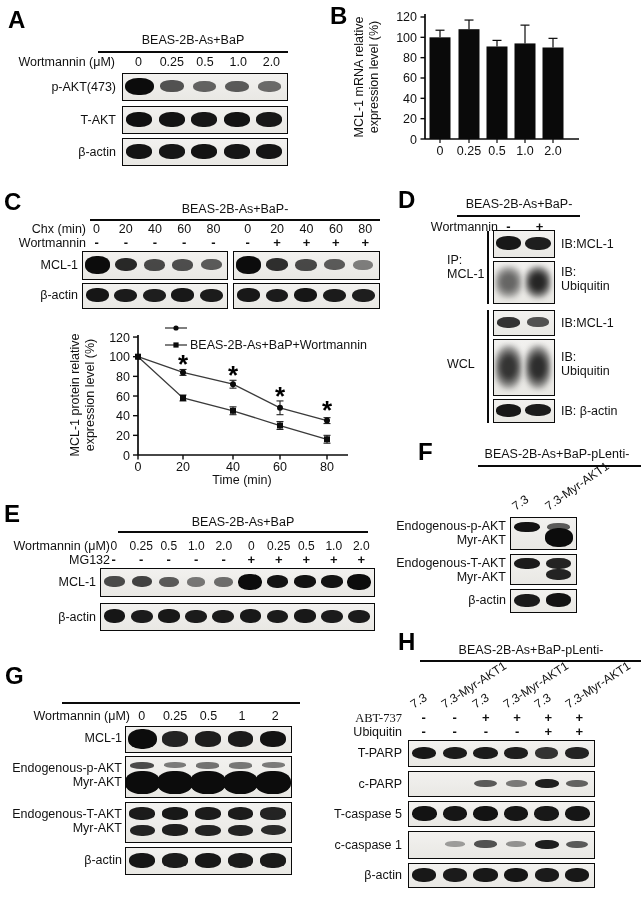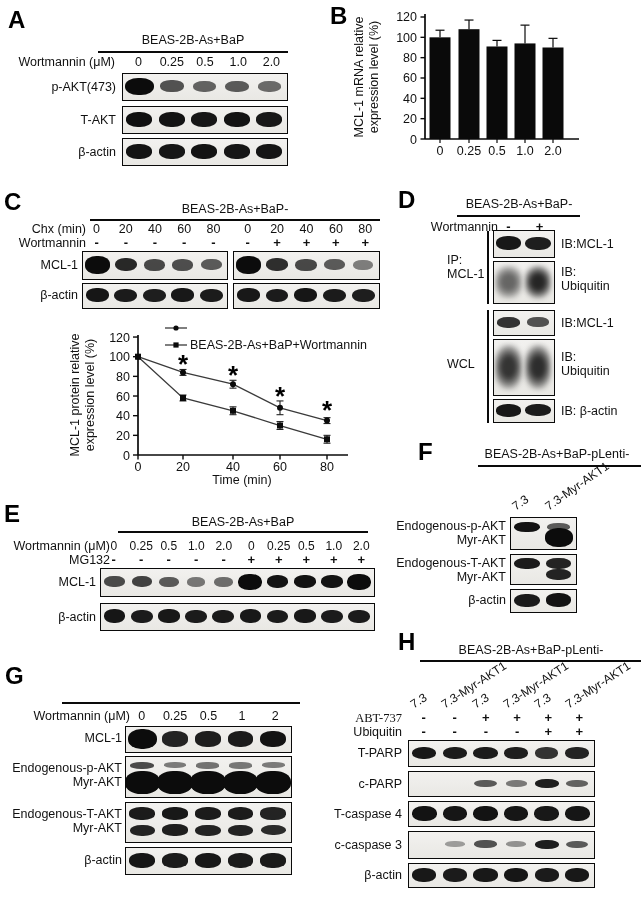--- a/index.html
+++ b/index.html
@@ -108,22 +108,22 @@
   <div class="t tr" style="left:10px;top:807px;width:112px;">Endogenous-T-AKT</div>
   <div class="t tr" style="left:10px;top:821px;width:112px;">Myr-AKT</div>
   <div class="t tr" style="left:10px;top:853px;width:112px;">β-actin</div>
 
   <div class="t tc" style="left:420px;top:643px;width:222px;">BEAS-2B-As+BaP-pLenti-</div>
   <div class="ul" style="left:420px;top:660px;width:221px;"></div>
   <div class="t tr" style="left:298px;top:711px;width:104px;font-family:Liberation Serif, serif;">ABT-737</div>
   <div class="t tr" style="left:298px;top:725px;width:104px;">Ubiquitin</div>
   <div class="t tr" style="left:296px;top:746px;width:106px;">T-PARP</div>
   <div class="t tr" style="left:296px;top:777px;width:106px;">c-PARP</div>
-  <div class="t tr" style="left:296px;top:807px;width:106px;">T-caspase 4</div>
-  <div class="t tr" style="left:296px;top:838px;width:106px;">c-caspase 3</div>
+  <div class="t tr" style="left:296px;top:807px;width:106px;">T-caspase 5</div>
+  <div class="t tr" style="left:296px;top:838px;width:106px;">c-caspase 1</div>
   <div class="t tr" style="left:296px;top:868px;width:106px;">β-actin</div>
 
 <div class="blot" style="left: 122px; top: 73px; width: 166px; height: 28px;">
       <div class="band" style="left: 1.75088px; top: 3.525px; width: 29.0182px; height: 17.55px; opacity: 1;"></div>
       <div class="band" style="left: 36.8455px; top: 6.495px; width: 23.869px; height: 11.61px; opacity: 0.685;"></div>
       <div class="band" style="left: 69.6445px; top: 6.765px; width: 23.311px; height: 11.07px; opacity: 0.615;"></div>
       <div class="band" style="left: 102.025px; top: 6.63px; width: 23.59px; height: 11.34px; opacity: 0.65;"></div>
       <div class="band" style="left: 134.824px; top: 6.9px; width: 23.032px; height: 10.8px; opacity: 0.58;"></div>
     </div>
     <div class="blot" style="left: 122px; top: 106px; width: 166px; height: 28px;">

